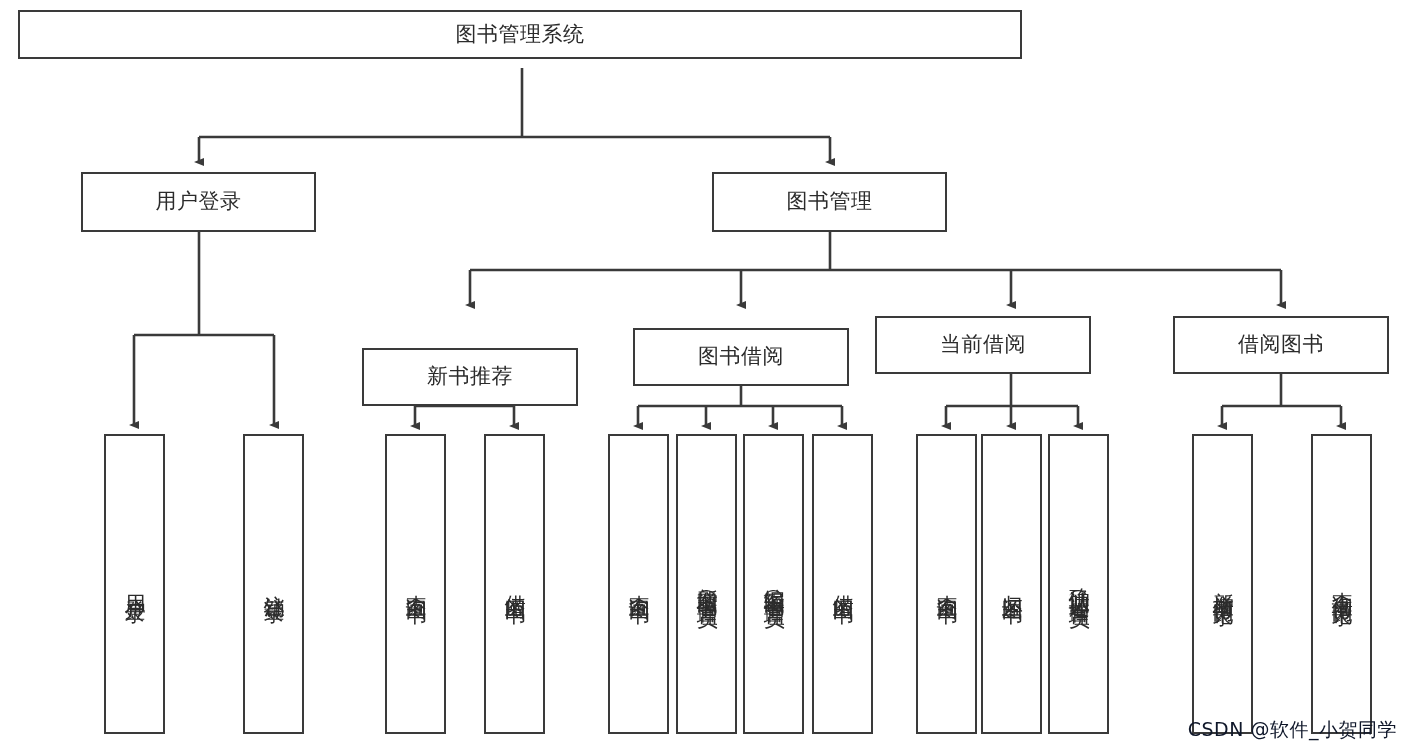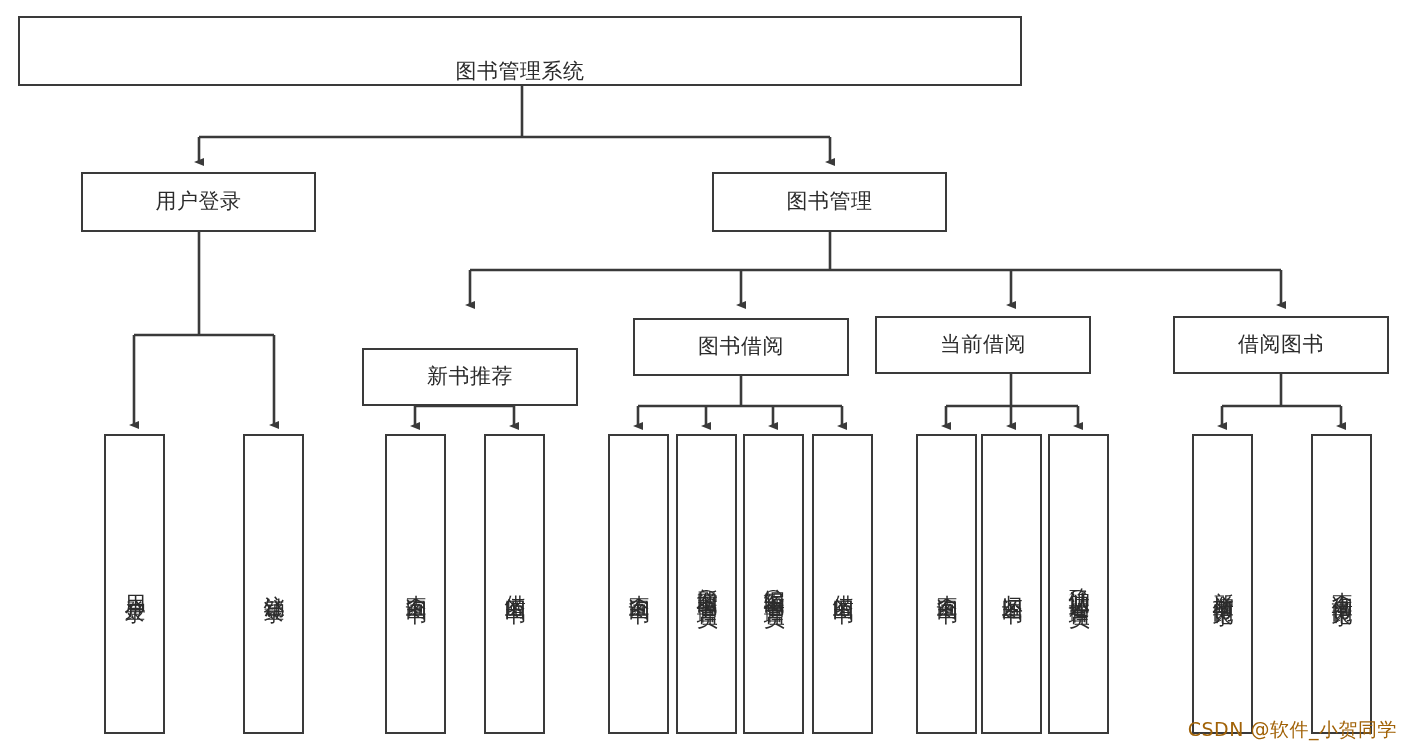--- a/index.html
+++ b/index.html
@@ -44,21 +44,21 @@
   .node.vertical .label {
     writing-mode: vertical-rl;
     text-orientation: upright;
     letter-spacing: 3px;
     font-size: 21px;
   }
   .watermark {
     position: absolute;
     right: 8px;
     bottom: 4px;
-    color: #a16207;
+    color: #0f172a;
     font-size: 19px;
     z-index: 5;
     white-space: nowrap;
     letter-spacing: 0.5px;
   }
 </style>
 </head>
 <body>
 
 <div id="canvas">
@@ -106,35 +106,35 @@
       <path d="M1011,406 L1011,426" marker-end="url(#arrow)"></path>
       <path d="M1078,406 L1078,426" marker-end="url(#arrow)"></path>
 
       <path d="M1281,374 L1281,406"></path>
       <path d="M1222,406 L1341,406"></path>
       <path d="M1222,406 L1222,426" marker-end="url(#arrow)"></path>
       <path d="M1341,406 L1341,426" marker-end="url(#arrow)"></path>
     </g>
   </svg>
 
-  <div class="node" style="left:18px; top:16px; width:1004px; height:70px;align-items:flex-end;">
+  <div class="node" style="left:18px; top:10px; width:1004px; height:49px;">
     <span class="label">图书管理系统</span>
   </div>
 
   <div class="node" style="left:81px; top:172px; width:235px; height:60px;">
     <span class="label">用户登录</span>
   </div>
   <div class="node" style="left:712px; top:172px; width:235px; height:60px;">
     <span class="label">图书管理</span>
   </div>
 
   <div class="node" style="left:362px; top:316px; width:216px; height:58px;margin-top:32px;">
     <span class="label">新书推荐</span>
   </div>
-  <div class="node" style="left:633px; top:318px; width:216px; height:58px;">
+  <div class="node" style="left:633px; top:328px; width:216px; height:58px;">
     <span class="label">图书借阅</span>
   </div>
   <div class="node" style="left:875px; top:316px; width:216px; height:58px;">
     <span class="label">当前借阅</span>
   </div>
   <div class="node" style="left:1173px; top:316px; width:216px; height:58px;">
     <span class="label">借阅图书</span>
   </div>
 
   <div class="node vertical" style="left:104px; top:434px; width:61px; height:300px;">

